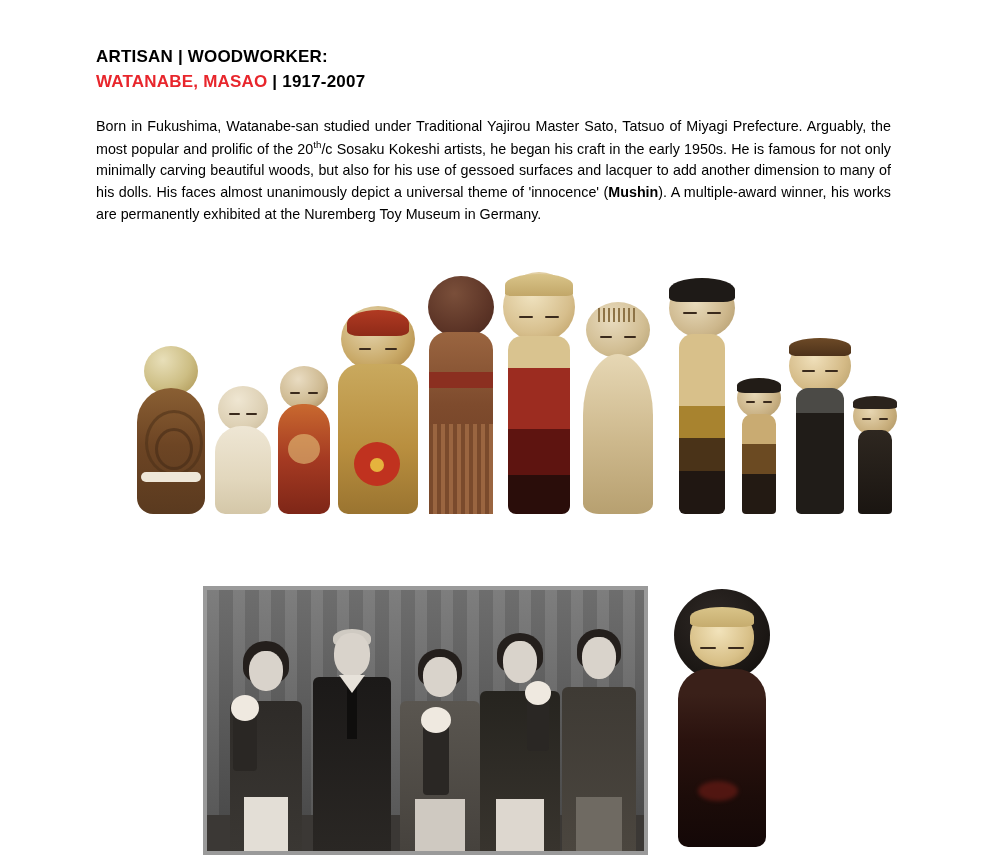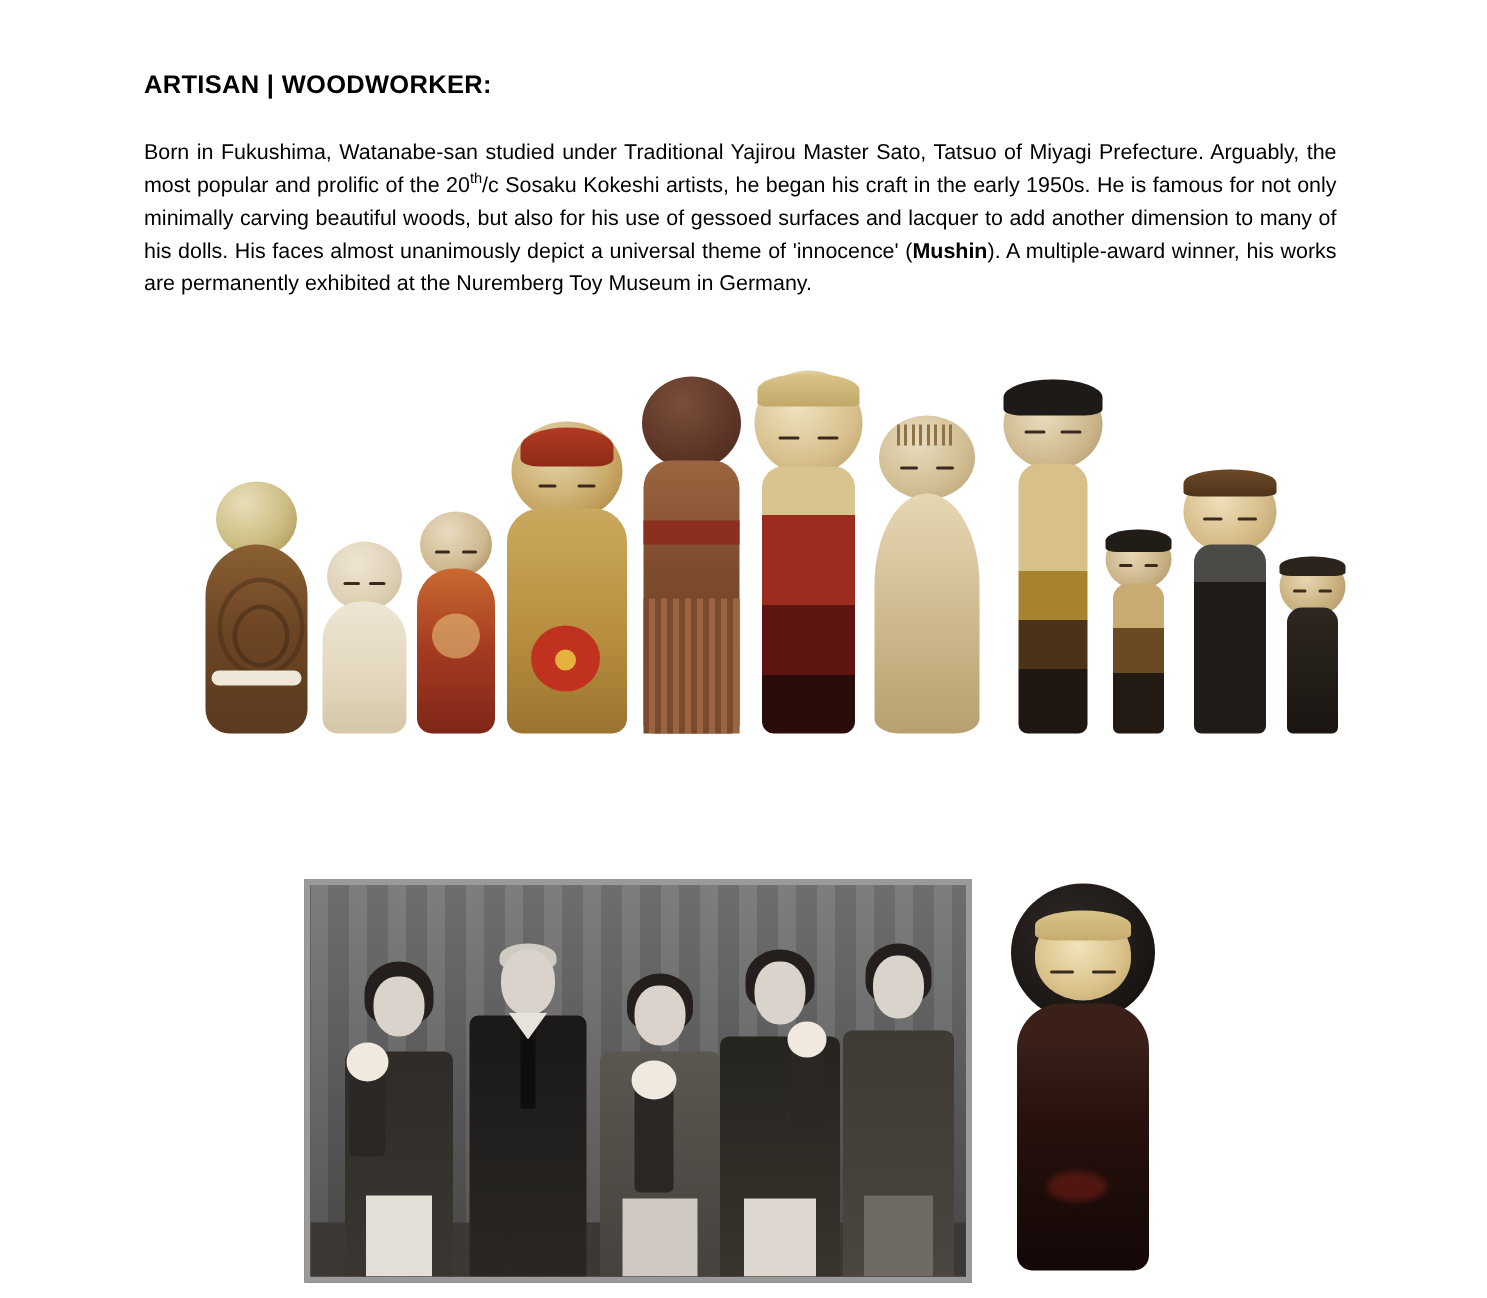--- a/index.html
+++ b/index.html
@@ -158,20 +158,21 @@
     top: 589px;
   }
 </style>
 </head>
 <body>
 
 <div class="page">
 
   <div class="title-block">
     <div class="title-line title-black">ARTISAN | WOODWORKER:</div>
+    <div class="title-line"><span class="title-red">WATANABE, MASAO</span><span class="title-black"> | </span><span class="title-black">1917-2007</span></div>
   </div>
 
   <div>
     <p class="origin-body"><span>Born in Fukushima, Watanabe-san studied under Traditional Yajirou Master Sato, Tatsuo of Miyagi Prefecture. Arguably, the most popular and prolific of the 20</span><sup>th</sup><span>/c Sosaku Kokeshi artists, he began his craft in the early 1950s. He is famous for not only minimally carving beautiful woods, but also for his use of gessoed surfaces and lacquer to add another dimension to many of his dolls. His faces almost unanimously depict a universal theme of 'innocence' (</span><b>Mushin</b><span>). A multiple-award winner, his works are permanently exhibited at the Nuremberg Toy Museum in Germany.</span></p>
   </div>
 
   <div class="doll-row">
 
     <div class="doll" style="left:40px;width:70px;height:168px;">
       <div class="head" style="top:0;width:54px;height:50px;background:radial-gradient(circle at 35% 28%, #e8dfb9, #cdbe84 55%, #a88f4c);"></div>

